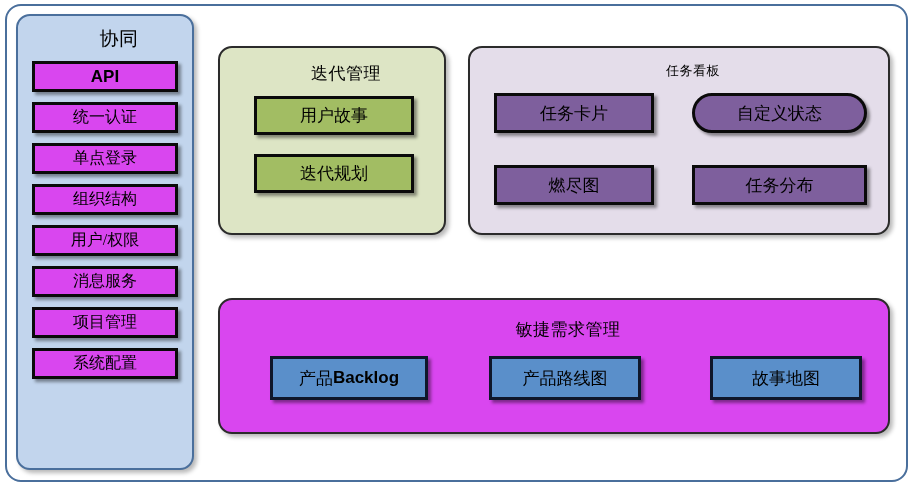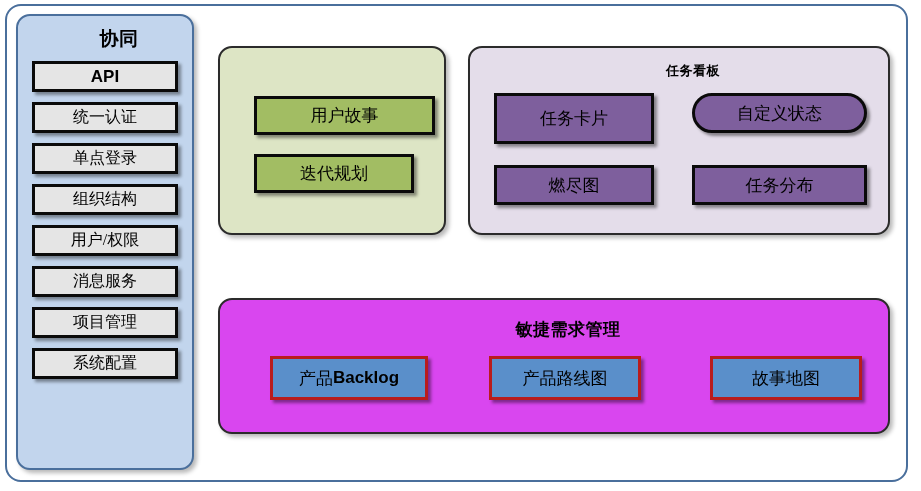--- a/index.html
+++ b/index.html
@@ -40,21 +40,21 @@
     box-sizing: border-box;
     border-radius: 14px;
     box-shadow: 3px 3px 4px rgba(0,0,0,0.28);
   }
   .panel-title {
     position: absolute;
     left: 0;
     right: 0;
     text-align: center;
     font-family: "Liberation Sans", sans-serif;
-    font-weight: bold;
+    font-weight: normal;
     color: #000000;
     letter-spacing: 0.5px;
     padding-left: 28px;
   }
 
   
   #sidebar-panel {
     left: 16px;
     top: 14px;
     width: 178px;
@@ -69,21 +69,21 @@
   .sidebar-list {
     position: absolute;
     left: 14px;
     top: 45px;
     right: 14px;
   }
   .sidebar-item {
     position: relative;
     height: 31px;
     margin-bottom: 10px;
-    background: #e5e5e5;
+    background: #d946ef;
     border: 3px solid #0a0a0a;
     box-sizing: border-box;
     box-shadow: 3px 3px 3px rgba(0,0,0,0.40);
     display: flex;
     align-items: center;
     justify-content: center;
     font-family: "Liberation Serif", serif;
     font-size: 16px;
     color: #000000;
   }
@@ -112,21 +112,21 @@
     border: 3px solid #0a0a0a;
     box-sizing: border-box;
     box-shadow: 3px 3px 3px rgba(0,0,0,0.42);
     display: flex;
     align-items: center;
     justify-content: center;
     font-family: "Liberation Serif", serif;
     font-size: 17px;
     color: #000000;
   }
-  #green-box-0 { left: 34px; top: 48px; width: 181px; height: 39px; }
+  #green-box-0 { left: 34px; top: 48px; width: 160px; height: 39px; }
   #green-box-1 { left: 34px; top: 106px; width: 160px; height: 39px; }
 
   
   #taskboard-panel {
     left: 468px;
     top: 46px;
     width: 422px;
     height: 189px;
     background: #e4ddea;
     border: 2px solid #2b2b2b;
@@ -141,42 +141,42 @@
     border: 3px solid #0a0a0a;
     box-sizing: border-box;
     box-shadow: 3px 3px 3px rgba(0,0,0,0.42);
     display: flex;
     align-items: center;
     justify-content: center;
     font-family: "Liberation Serif", serif;
     font-size: 17px;
     color: #000000;
   }
-  #purple-box-0 { left: 24px; top: 45px; width: 160px; height: 51px; }
+  #purple-box-0 { left: 24px; top: 45px; width: 160px; height: 40px; }
   #purple-box-1 { left: 222px; top: 45px; width: 175px; height: 40px; border-radius: 20px; }
   #purple-box-2 { left: 24px; top: 117px; width: 160px; height: 40px; }
   #purple-box-3 { left: 222px; top: 117px; width: 175px; height: 40px; }
 
   
   #agile-panel {
     left: 218px;
     top: 298px;
     width: 672px;
     height: 136px;
     background: #d946ef;
     border: 2px solid #2b2b2b;
   }
   #agile-panel .panel-title {
     top: 18px;
     font-size: 17px;
   }
   .blue-box {
     position: absolute;
     background: #5a8fca;
-    border: 3px solid #b91c1c;
+    border: 3px solid #0f172a;
     box-sizing: border-box;
     box-shadow: 3px 3px 3px rgba(0,0,0,0.42);
     display: flex;
     align-items: center;
     justify-content: center;
     font-family: "Liberation Serif", serif;
     font-size: 17px;
     color: #000000;
   }
   .blue-box .latin {
@@ -202,20 +202,21 @@
       <div class="sidebar-item">单点登录</div>
       <div class="sidebar-item">组织结构</div>
       <div class="sidebar-item">用户/权限</div>
       <div class="sidebar-item">消息服务</div>
       <div class="sidebar-item">项目管理</div>
       <div class="sidebar-item">系统配置</div>
     </div>
   </div>
 
   <div class="panel" id="iteration-panel">
+    <div class="panel-title">迭代管理</div>
     <div class="green-box" id="green-box-0">用户故事</div>
     <div class="green-box" id="green-box-1">迭代规划</div>
   </div>
 
   <div class="panel" id="taskboard-panel">
     <div class="panel-title">任务看板</div>
     <div class="purple-box" id="purple-box-0">任务卡片</div>
     <div class="purple-box" id="purple-box-1">自定义状态</div>
     <div class="purple-box" id="purple-box-3">任务分布</div>
     <div class="purple-box" id="purple-box-2">燃尽图</div>

